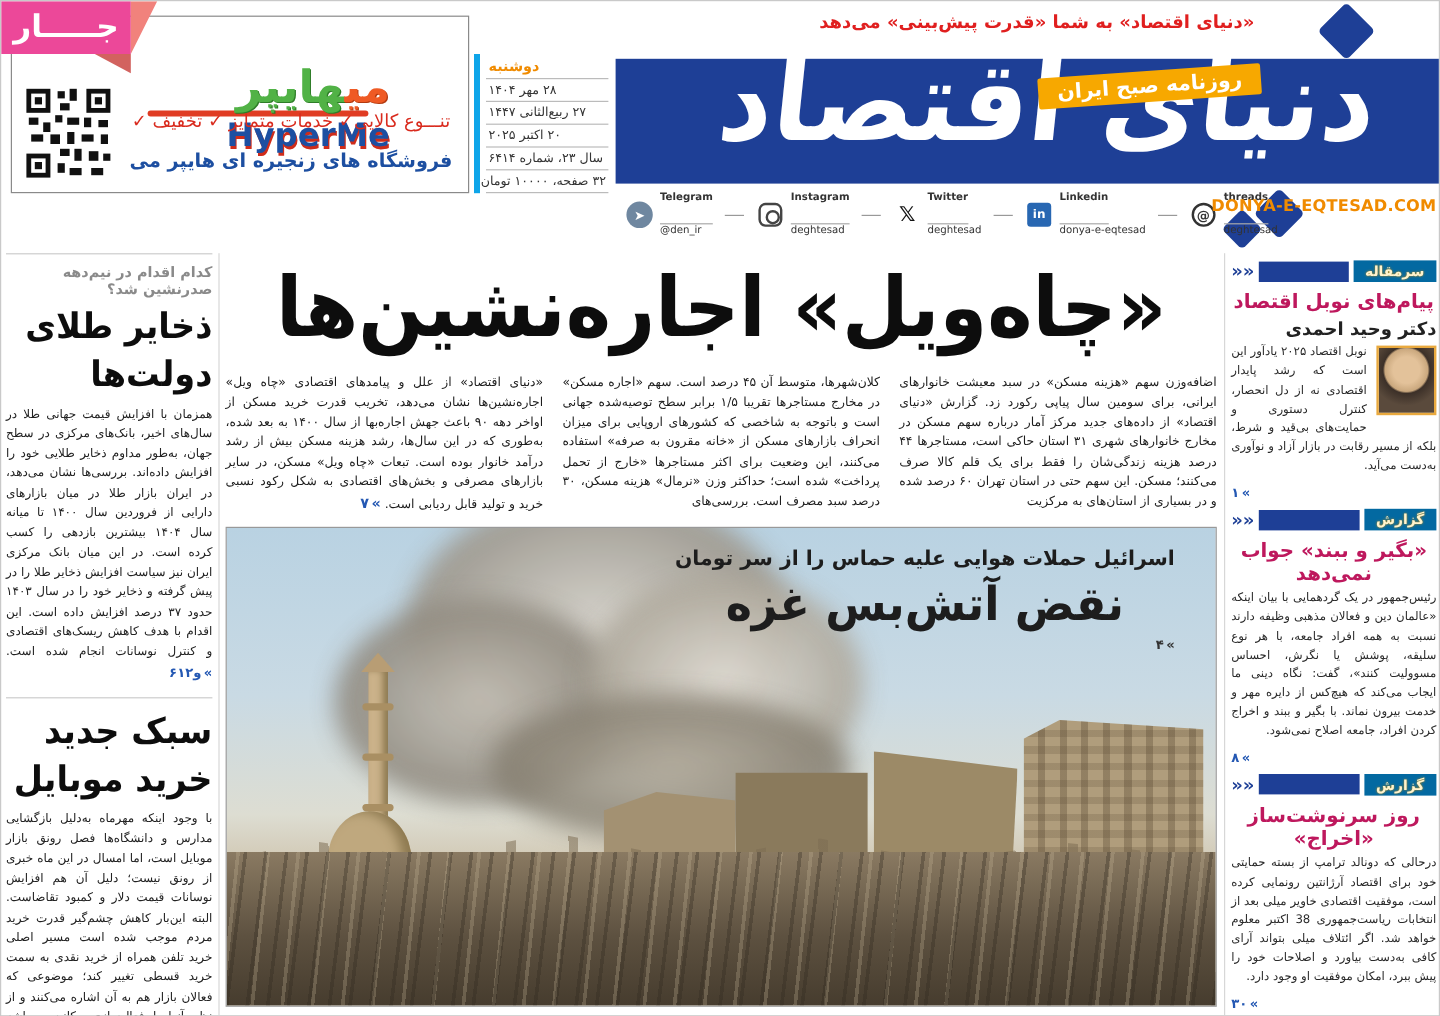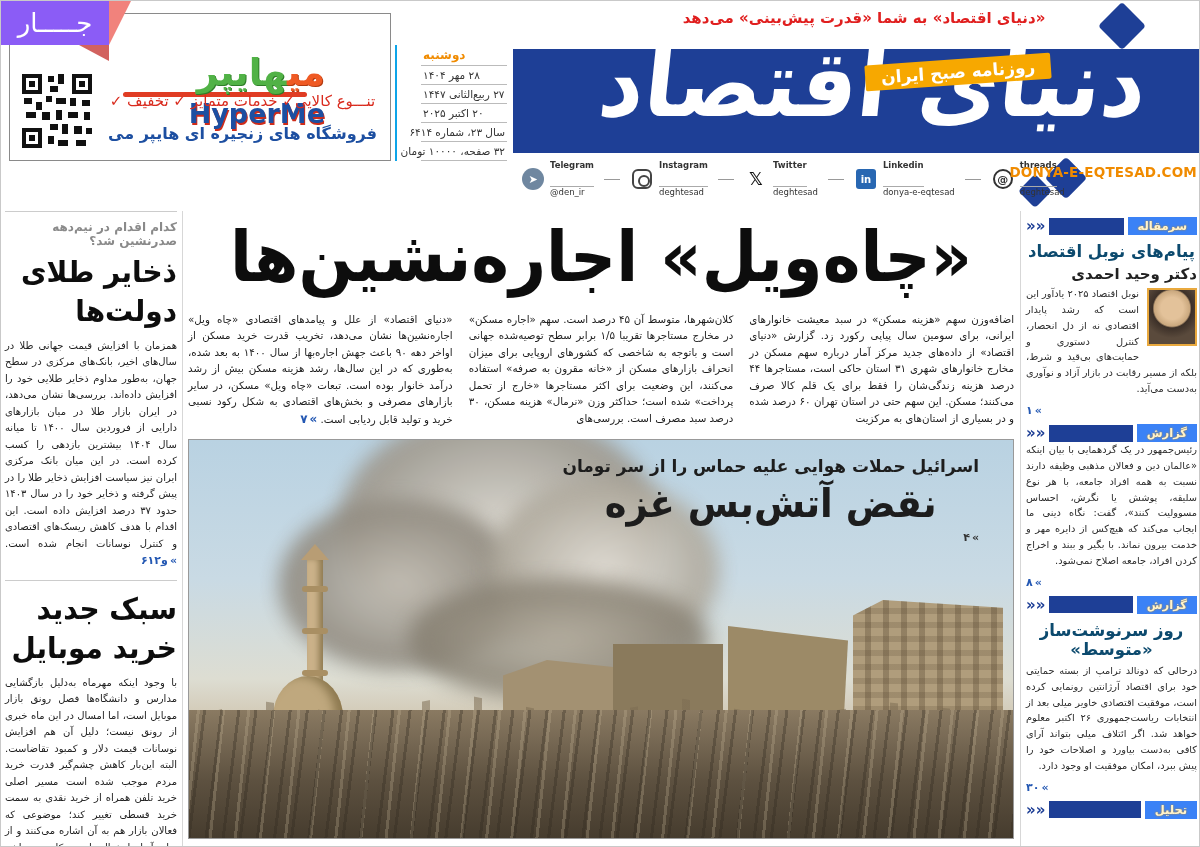--- a/index.html
+++ b/index.html
@@ -5,41 +5,41 @@
   * { margin:0; padding:0; box-sizing:border-box; }
   html,body { background:#e9e9e9; }
   body { font-family:"DejaVu Sans","Liberation Sans",sans-serif; }
   .page {
     position:relative; width:1200px; height:847px; margin:0 auto;
     background:#ffffff; overflow:hidden; border:1px solid #c9c9c9;
     direction:rtl;
   }
   
   .ribbon { position:absolute; left:0; top:0; width:108px; height:44px;
-    background:#8b5cf6; color:#fff; font-weight:normal; font-size:26px;
+    background:#ec4899; color:#fff; font-weight:bold; font-size:26px;
     display:flex; align-items:center; justify-content:center; letter-spacing:-1px; z-index:5;}
   .ribbon:after { content:""; position:absolute; right:-22px; top:0; border-top:44px solid #f1827c; border-right:22px solid transparent;}
   .ribbon-fold { position:absolute; left:78px; top:44px; border-top:16px solid #d2625f; border-left:30px solid transparent; z-index:5;}
   .ad-box { position:absolute; left:8px; top:12px; width:382px; height:148px;
     border:1px solid #8a8a8a; background:#fff; }
   .ad-logo { position:absolute; top:8px; left:95px; width:220px; text-align:right; direction:rtl;margin-top:32px;}
   .ad-logo-fa { font-size:37px; font-weight:bold; letter-spacing:-2px; line-height:1;}
   .ad-logo-fa .g { color:#51b246; text-shadow:1px 1px 0 #2e7d28;}
   .ad-logo-fa .o { color:#ef5a24; text-shadow:1px 1px 0 #b23a10;}
   .ad-logo-bar { height:5px; background:#e03c23; border-radius:3px; margin:1px 18px;}
   .ad-logo-en { font-size:27px; font-weight:bold; color:#1d4fa1;
     text-shadow:1px 2px 0 #cf2c1a; direction:ltr; line-height:1.15;}
   .ad-qr { position:absolute; left:10px; bottom:6px; }
   .ad-features { position:absolute; right:10px; top:78px; left:95px; text-align:center;
     color:#d92b1e; font-weight:normal; font-size:15px;}
   .ad-tagline { position:absolute; right:10px; top:110px; left:95px; text-align:center;
     color:#1d4fa1; font-weight:bold; font-size:16px;}
   
   .dates { position:absolute; left:394px; top:44px; width:112px; font-size:10.5px; color:#333;
-    border-left:2px solid #0ea5e9; padding-left:24px;}
+    border-left:5px solid #0ea5e9; padding-left:5px;}
   .dates .row { padding:3px 2px; border-bottom:1px solid #bbb; text-align:left; white-space:nowrap;}
   .dates .row:first-child { color:#f08b00; font-weight:bold; font-size:12px; border-bottom:1px solid #bbb;}
   
   .slogan { position:absolute; right:120px; top:8px; width:430px; text-align:center;
     color:#e01f1f; font-weight:bold; font-size:15px;}
   .band { position:absolute; left:512px; top:48px; width:688px; height:104px; background:#1e3f96; }
   .band-title { position:absolute; left:40px; top:-32px; width:640px; text-align:center;
     color:#ffffff; font-size:88px; font-weight:bold; transform:skewX(-6deg) scaleY(1.05);
     white-space:nowrap; line-height:1.55;}
   .badge { position:absolute; right:150px; top:10px; background:#f7a800; color:#fff;
@@ -118,25 +118,25 @@
   
   .leftcol { position:absolute; left:4px; top:210px; width:172px;}
   .lc-kicker { color:#8a8a8a; font-weight:bold; font-size:12px; border-top:1px solid #ccc; padding-top:8px; text-align:right;}
   .lc-title { font-size:28px; font-weight:bold; color:#0d0d0d; line-height:1.35; transform:scaleY(1.05);
     margin:6px 0 8px; text-align:right;}
   .lc-body { font-size:10px; line-height:1.65; text-align:justify; color:#222;}
   .lc-sep { border-top:1px solid #ccc; margin:10px 0;}
   
   .rightcol { position:absolute; left:1025px; top:210px; width:171px;}
   .secbar { display:flex; align-items:center; gap:4px; margin-top:6px; direction:rtl;}
-  .secbar .tag { background:#3b82f6; color:#fff4cf; font-weight:bold; font-size:11.5px;
+  .secbar .tag { background:#0369a1; color:#fff4cf; font-weight:bold; font-size:11.5px;
     padding:2px 10px; text-shadow:0 0 2px #d98f00;}
   .secbar .bluebar { flex:1; height:17px; background:#1e3f96;}
   .secbar .chev { color:#1e3f96; font-weight:bold; font-size:15px;}
-  .sec-title { text-align:center; font-weight:bold; font-size:16.5px; color:#0c4a6e; margin:7px 0 4px;}
+  .sec-title { text-align:center; font-weight:bold; font-size:16.5px; color:#be185d; margin:7px 0 4px;}
   .sec-author { font-weight:bold; font-size:15px; color:#222; margin-bottom:3px;}
   .sec-body { font-size:9.8px; line-height:1.62; text-align:justify; color:#2a2a2a;}
   .sec-ref { text-align:left; margin:2px 0 6px;}
   .portrait { float:right; width:50px; height:58px; margin:2px 0 4px 8px; border:2px solid #e9a93e;
     background:radial-gradient(circle at 50% 34%, #e3c29a 26%, #caa87e 42%, #3c3028 46%, #5a4a3c 70%);}
 </style>
 </head>
 <body>
 
 <div class="page">
@@ -335,33 +335,34 @@
     <div class="sec-ref"><span class="ref">
           <span>۱</span>
           <span>«</span>
         </span></div>
 
     <div class="secbar">
       <span class="tag">گزارش</span>
       <span class="bluebar"></span>
       <span class="chev">««</span>
     </div>
+    <div class="sec-title">«بگیر و ببند» جواب نمی‌دهد</div>
     <div class="sec-body">رئیس‌جمهور در یک گردهمایی با بیان اینکه «عالمان دین و فعالان مذهبی وظیفه دارند نسبت به همه افراد جامعه، با هر نوع سلیقه، پوشش یا نگرش، احساس مسوولیت کنند»، گفت: نگاه دینی ما ایجاب می‌کند که هیچ‌کس از دایره مهر و خدمت بیرون نماند. با بگیر و ببند و اخراج کردن افراد، جامعه اصلاح نمی‌شود.</div>
     <div class="sec-ref"><span class="ref">
           <span>۸</span>
           <span>«</span>
         </span></div>
 
     <div class="secbar">
       <span class="tag">گزارش</span>
       <span class="bluebar"></span>
       <span class="chev">««</span>
     </div>
-    <div class="sec-title">روز سرنوشت‌ساز «متوسط»</div>
-    <div class="sec-body">درحالی که دونالد ترامپ از بسته حمایتی خود برای اقتصاد آرژانتین رونمایی کرده است، موفقیت اقتصادی خاویر میلی بعد از انتخابات ریاست‌جمهوری ۲۶ اکتبر معلوم خواهد شد. اگر ائتلاف میلی بتواند آرای کافی به‌دست بیاورد و اصلاحات خود را پیش ببرد، امکان موفقیت او وجود دارد.</div>
+    <div class="sec-title">روز سرنوشت‌ساز «اخراج»</div>
+    <div class="sec-body">درحالی که دونالد ترامپ از بسته حمایتی خود برای اقتصاد آرژانتین رونمایی کرده است، موفقیت اقتصادی خاویر میلی بعد از انتخابات ریاست‌جمهوری 38 اکتبر معلوم خواهد شد. اگر ائتلاف میلی بتواند آرای کافی به‌دست بیاورد و اصلاحات خود را پیش ببرد، امکان موفقیت او وجود دارد.</div>
     <div class="sec-ref"><span class="ref">
           <span>۳۰</span>
           <span>«</span>
         </span></div>
 
     <div class="secbar">
       <span class="tag">تحلیل</span>
       <span class="bluebar"></span>
       <span class="chev">««</span>
     </div>

